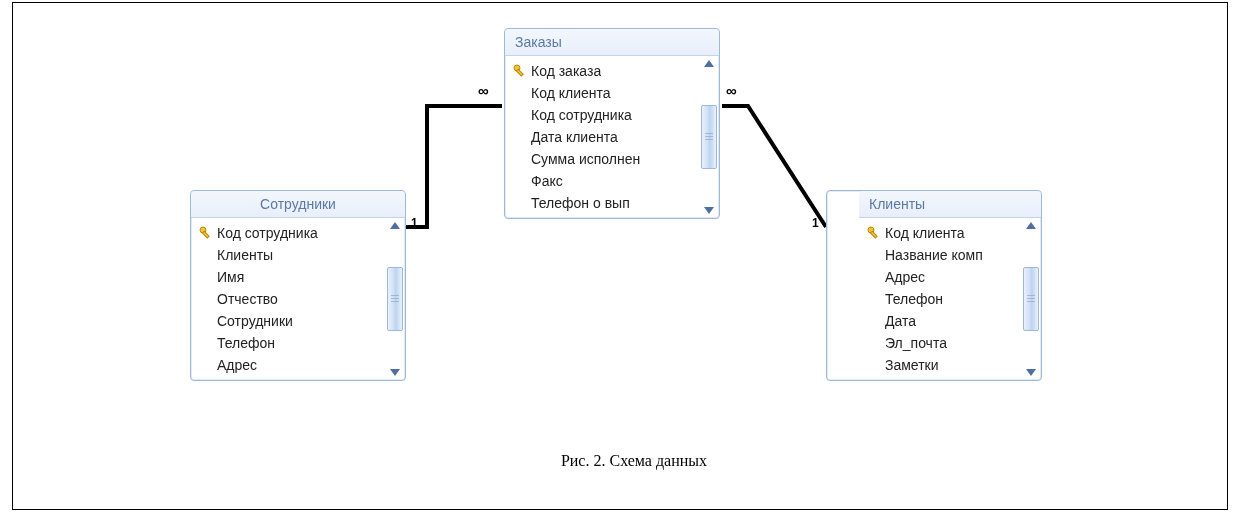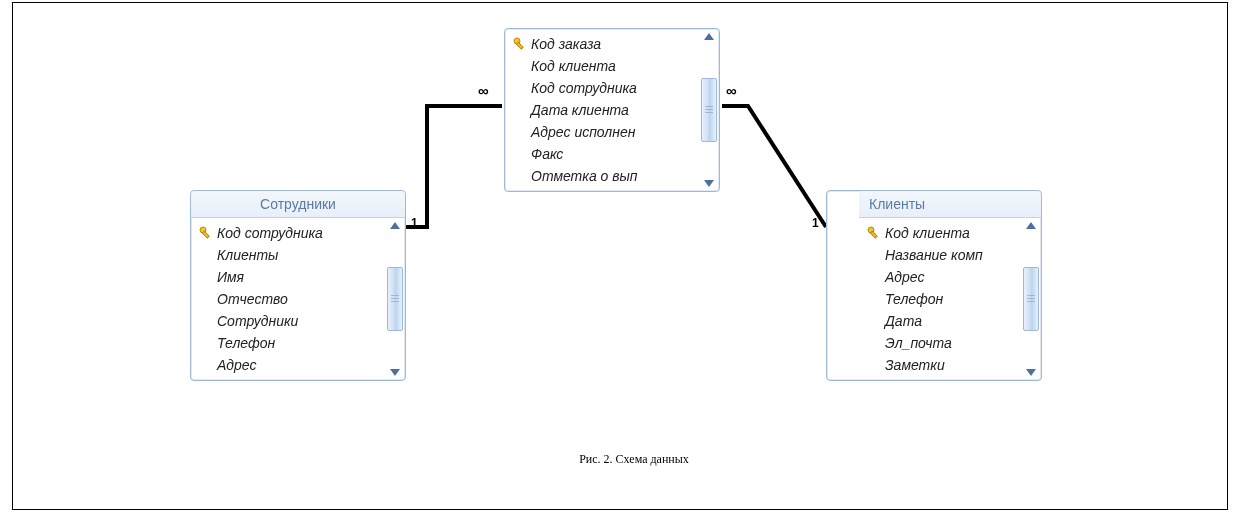--- a/index.html
+++ b/index.html
@@ -59,21 +59,20 @@
     background: linear-gradient(#f3f7fc, #e7effa);
     border-bottom: 1px solid #c3d4ea;
     border-top-left-radius: 4px;
     border-top-right-radius: 4px;
     font-size: 14px;
   }
 
   .table-body {
     position: relative;
     display: flex;
-    font-style: italic;
   }
 
   .fields {
     flex: 1 1 auto;
     padding: 4px 0 4px 0;
   }
 
   .field {
     display: flex;
     align-items: center;
@@ -150,21 +149,21 @@
     background: transparent;
     pointer-events: none;
   }
 
   .caption {
     position: absolute;
     left: 8px;
     right: 0;
     text-align: center;
     font-family: "Times New Roman", Times, serif;
-    font-size: 12px;
+    font-size: 16px;
     color: #000000;
     padding-left: 20px;
   }
 </style>
 </head>
 <body>
 
 <div class="frame"></div>
 
 <div class="canvas">
@@ -216,20 +215,21 @@
       </div>
       <div class="scrollbar">
         <div class="sb-arrow-up"></div>
         <div class="sb-thumb" style="height:62px;"></div>
         <div class="sb-arrow-down"></div>
       </div>
     </div>
   </div>
 
   <div class="table-box" style="left:492px; top:26px; width:216px;">
+    <div class="table-title">Заказы</div>
     <div class="table-body">
       <div class="fields">
         <div class="field">
           <span class="key-slot">
             <svg width="14" height="14" viewBox="0 0 14 14">
               <circle cx="4" cy="4" r="3" fill="#f3c23b" stroke="#c08a00"></circle>
               <rect x="5.2" y="5.2" width="7" height="2.6" transform="rotate(45 5.2 5.2)" fill="#f3c23b" stroke="#c08a00"></rect>
             </svg>
           </span>
           <span class="field-label">Код заказа</span>
@@ -241,29 +241,29 @@
         <div class="field">
           <span class="key-slot"></span>
           <span class="field-label">Код сотрудника</span>
         </div>
         <div class="field">
           <span class="key-slot"></span>
           <span class="field-label">Дата клиента</span>
         </div>
         <div class="field">
           <span class="key-slot"></span>
-          <span class="field-label">Адрес исполнен</span>
+          <span class="field-label">Сумма исполнен</span>
         </div>
         <div class="field">
           <span class="key-slot"></span>
           <span class="field-label">Факс</span>
         </div>
         <div class="field">
           <span class="key-slot"></span>
-          <span class="field-label">Отметка о вып</span>
+          <span class="field-label">Телефон о вып</span>
         </div>
       </div>
       <div class="scrollbar">
         <div class="sb-arrow-up"></div>
         <div class="sb-thumb" style="height:62px;"></div>
         <div class="sb-arrow-down"></div>
       </div>
     </div>
   </div>
 

